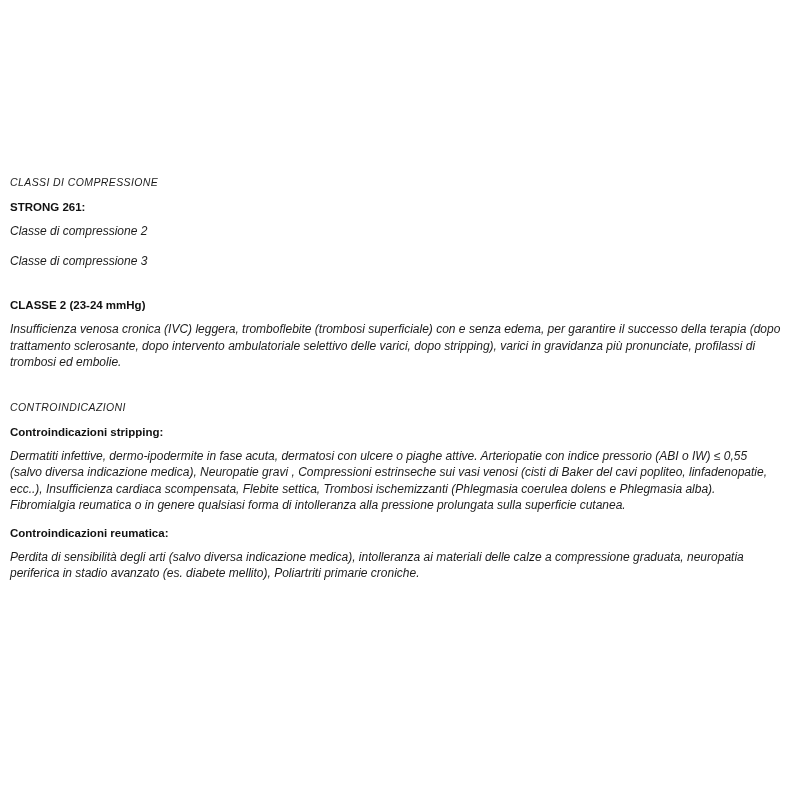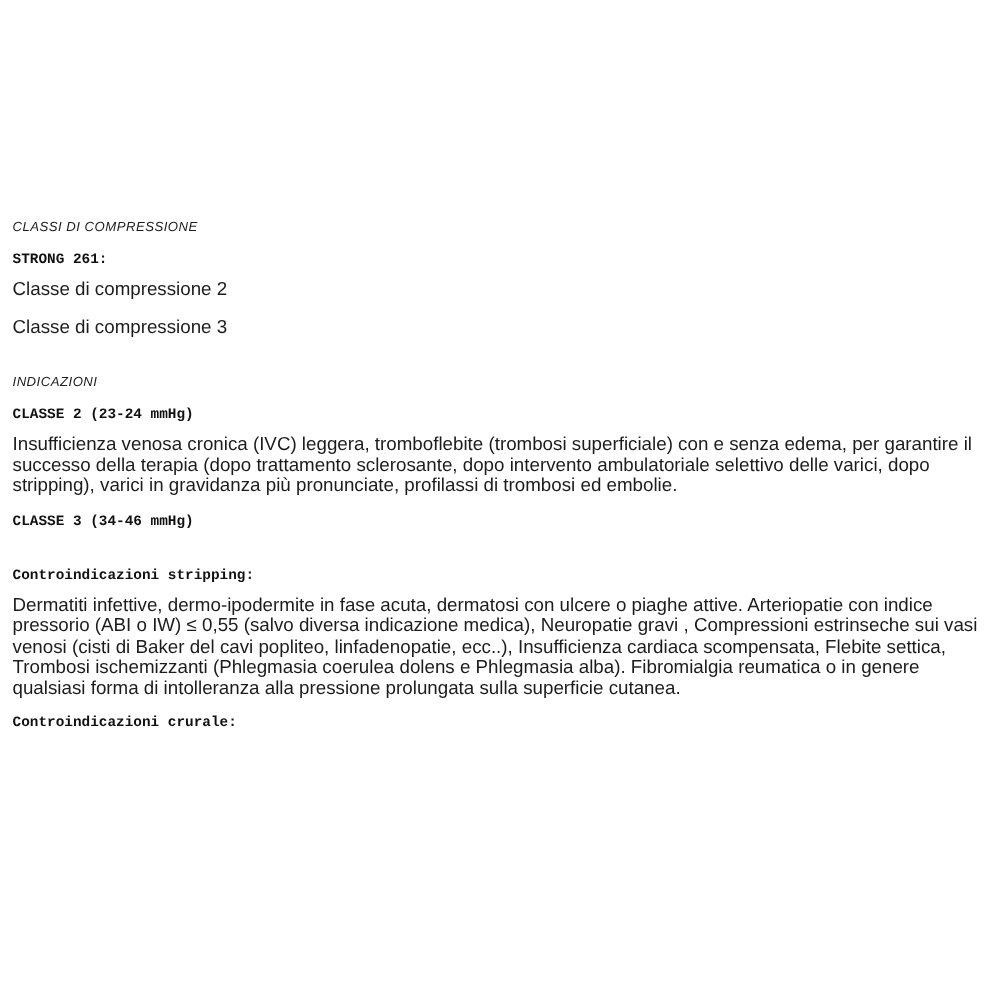--- a/index.html
+++ b/index.html
@@ -28,48 +28,48 @@
     font-size: 10.5px;
     letter-spacing: 0.4px;
     margin: 0 0 13px 0;
     color: #1c1c1c;
   }
   .subheading {
     font-weight: 700;
     font-size: 11.5px;
     margin: 13px 0 10px 0;
     color: #111111;
-    font-family: Liberation Mono, monospace;
   }
   .para {
     font-weight: 400;
-    font-size: 15px;
+    font-size: 12px;
     line-height: 16.5px;
     margin: 10px 0 13px 0;
     color: #1c1c1c;
+    font-style: italic;
   }
 </style>
 </head>
 <body>
 
 <div class="page">
 
   <section>
     <h2 class="sec-heading">CLASSI DI COMPRESSIONE</h2>
     <h3 class="subheading">STRONG 261:</h3>
     <p class="para">Classe di compressione 2</p>
     <p class="para">Classe di compressione 3</p>
   </section>
 
   <section>
-    <h2 class="sec-heading">INDICAZIONI</h2>
     <h3 class="subheading">CLASSE 2 (23-24 mmHg)</h3>
     <p class="para">Insufficienza venosa cronica (IVC) leggera, tromboflebite (trombosi superficiale) con e senza edema, per garantire il successo della terapia (dopo trattamento sclerosante, dopo intervento ambulatoriale selettivo delle varici, dopo stripping), varici in gravidanza più pronunciate, profilassi di trombosi ed embolie.</p>
-    <h3 class="subheading">CLASSE 3 (34-46 mmHg)</h3>
   </section>
 
   <section>
+    <h2 class="sec-heading">CONTROINDICAZIONI</h2>
     <h3 class="subheading">Controindicazioni stripping:</h3>
     <p class="para">Dermatiti infettive, dermo-ipodermite in fase acuta, dermatosi con ulcere o piaghe attive. Arteriopatie con indice pressorio (ABI o IW) ≤ 0,55 (salvo diversa indicazione medica), Neuropatie gravi , Compressioni estrinseche sui vasi venosi (cisti di Baker del cavi popliteo, linfadenopatie, ecc..), Insufficienza cardiaca scompensata, Flebite settica, Trombosi ischemizzanti (Phlegmasia coerulea dolens e Phlegmasia alba). Fibromialgia reumatica o in genere qualsiasi forma di intolleranza alla pressione prolungata sulla superficie cutanea.</p>
-    <h3 class="subheading">Controindicazioni crurale:</h3>
+    <h3 class="subheading">Controindicazioni reumatica:</h3>
+    <p class="para">Perdita di sensibilità degli arti (salvo diversa indicazione medica), intolleranza ai materiali delle calze a compressione graduata, neuropatia periferica in stadio avanzato (es. diabete mellito), Poliartriti primarie croniche.</p>
   </section>
 
 </div>
 
 </body></html>

